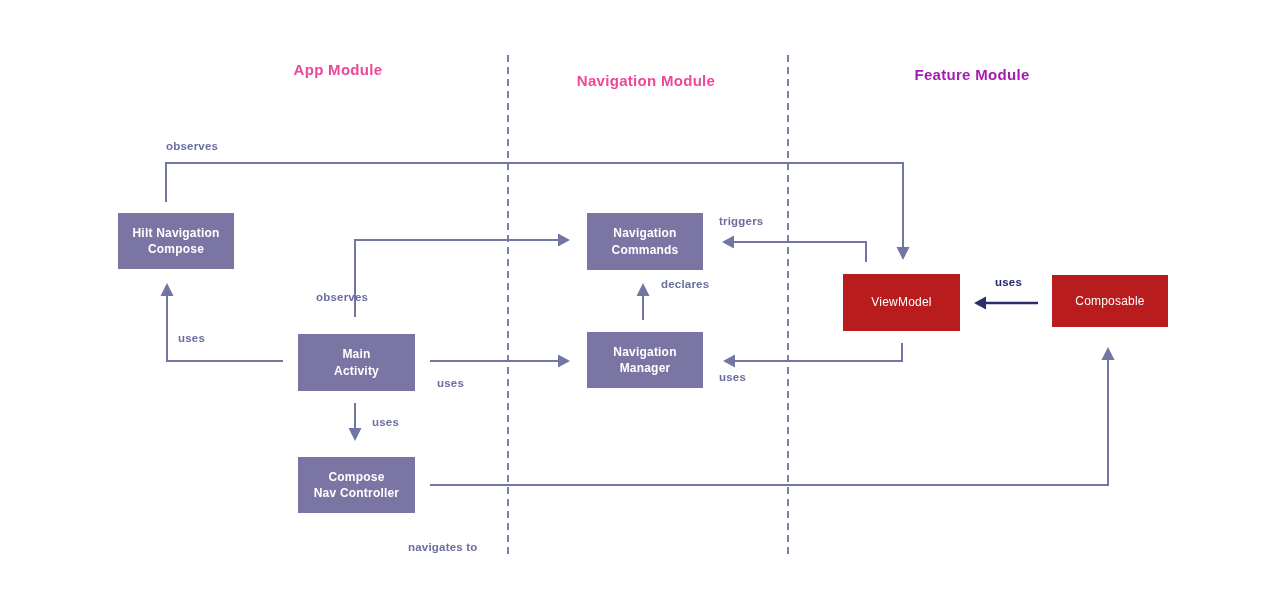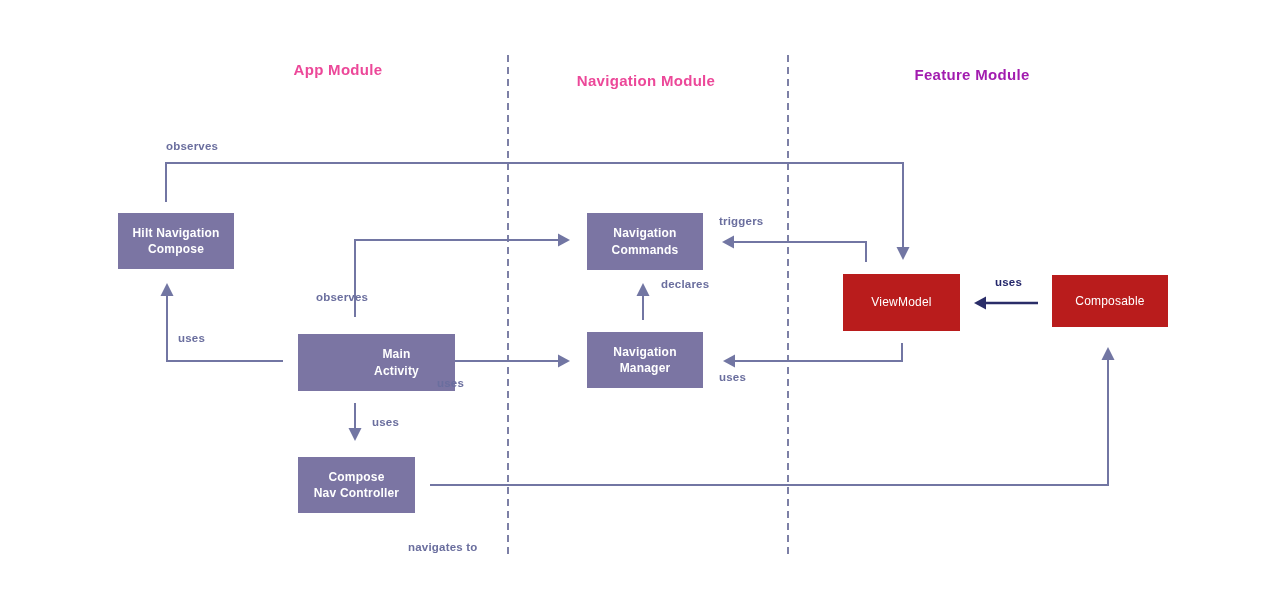--- a/index.html
+++ b/index.html
@@ -79,21 +79,21 @@
   <div class="module-title" style="left:338px;top:61px;">App Module</div>
   <div class="module-title" style="left:646px;top:56px;margin-top:16px;">Navigation Module</div>
   <div class="module-title feature" style="left:972px;top:66px;">Feature Module</div>
 
   <div class="node light" style="left:118px;top:213px;width:116px;height:56px;">Hilt Navigation
 Compose</div>
   <div class="node light" style="left:587px;top:213px;width:116px;height:57px;">Navigation
 Commands</div>
   <div class="node dark" style="left:843px;top:274px;width:117px;height:57px;">ViewModel</div>
   <div class="node dark" style="left:1052px;top:275px;width:116px;height:52px;">Composable</div>
-  <div class="node light" style="left:298px;top:334px;width:117px;height:57px;padding-left:40px;">Main
+  <div class="node light" style="left:298px;top:334px;width:117px;height:57px;">Main
 Activity</div>
   <div class="node light" style="left:587px;top:332px;width:116px;height:56px;">Navigation
 Manager</div>
   <div class="node light" style="left:298px;top:457px;width:117px;height:56px;">Compose
 Nav Controller</div>
 
   <div class="edge-label" style="left:166px;top:140px;">observes</div>
   <div class="edge-label" style="left:178px;top:332px;">uses</div>
   <div class="edge-label" style="left:284px;top:291px;margin-left:32px;">observes</div>
   <div class="edge-label" style="left:437px;top:377px;">uses</div>

